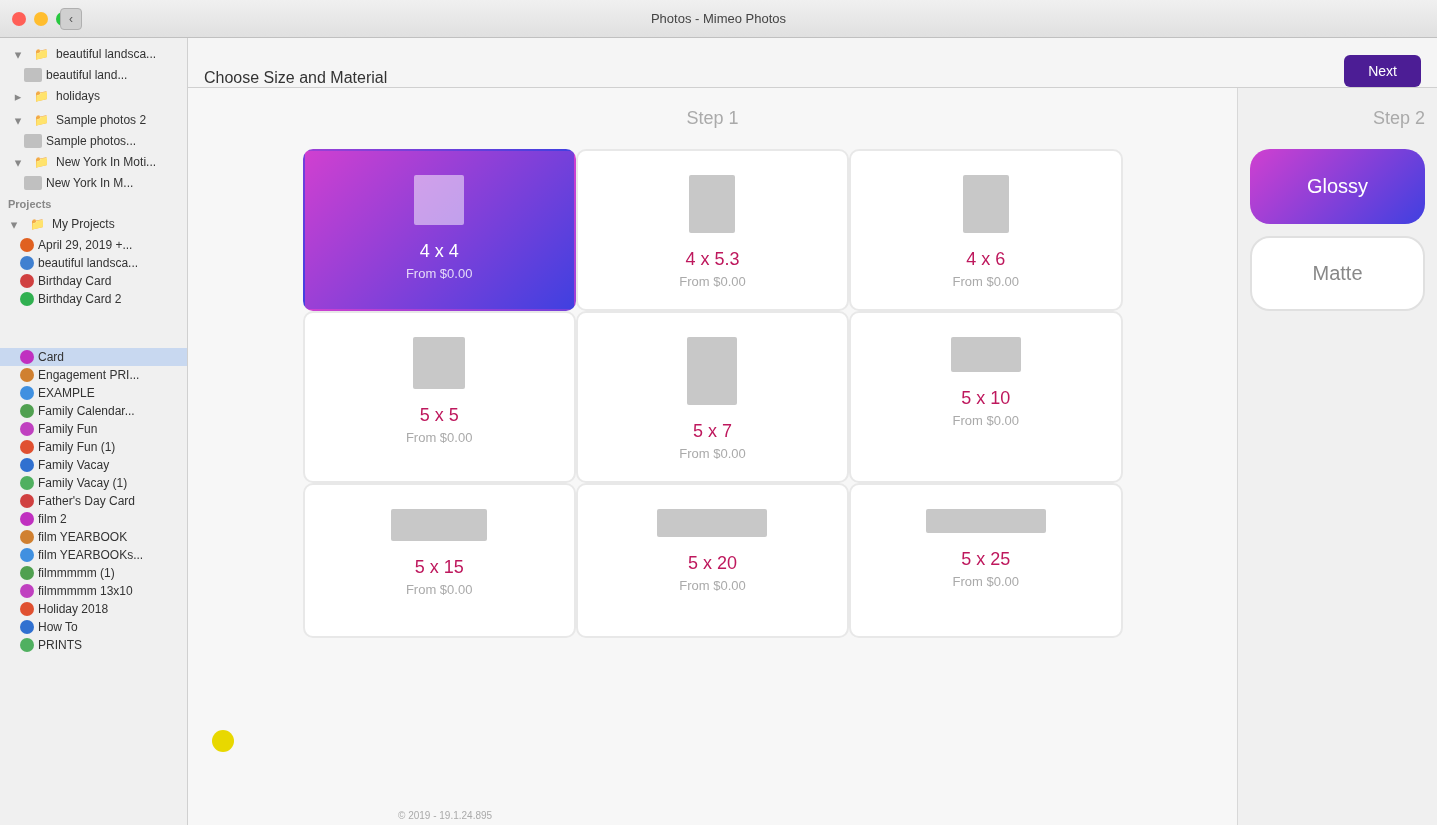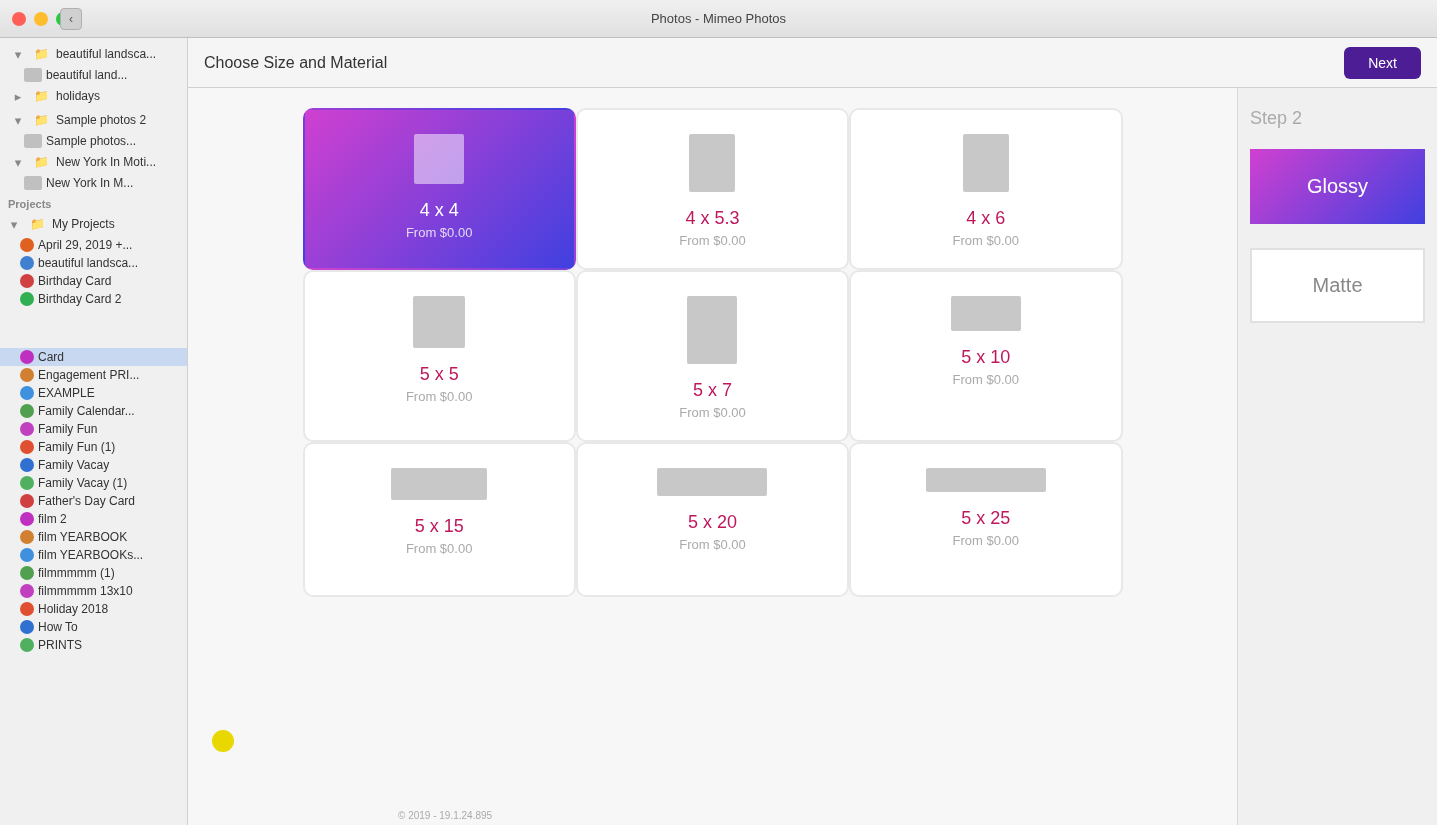--- a/index.html
+++ b/index.html
@@ -104,21 +104,21 @@
       color: #888;
       font-weight: 600;
     }
 
     
     .main-header {
       height: 50px;
       background: #f5f5f5;
       border-bottom: 1px solid #d0d0d0;
       display: flex;
-      align-items: center;
+      align-items: flex-end;
       padding: 0 16px;
       flex-shrink: 0;
     }
     .main-header-title {
       font-size: 16px;
       color: #333;
       font-weight: 500;
       flex: 1;
     }
     .next-button {
@@ -200,34 +200,34 @@
 
     
     .step2-panel {
       width: 200px;
       background: #f0f0f0;
       border-left: 1px solid #d8d8d8;
       padding: 20px 12px;
       flex-shrink: 0;
     }
     .step2-label {
-      text-align: left;
+      text-align: right;
       font-size: 18px;
       color: #aaa;
       margin-bottom: 20px;
       font-weight: 300;
     }
     .material-card {
-      border-radius: 0;
+      border-radius: 20px;
       padding: 20px;
       display: flex;
       align-items: center;
       justify-content: center;
       cursor: pointer;
-      margin-bottom: 24px;
+      margin-bottom: 12px;
       font-size: 20px;
       font-weight: 400;
       min-height: 75px;
     }
     .material-glossy {
       background: linear-gradient(135deg, #d040d0, #4040e0);
       color: white;
       border: none;
     }
     .material-matte {
@@ -435,20 +435,21 @@
   <div style="flex:1; display:flex; flex-direction:column; overflow:hidden; position:relative;">
 
     <div class="main-header">
       <span class="main-header-title">Choose Size and Material</span>
       <button class="next-button">Next</button>
     </div>
 
     <div class="main-content">
 
       <div class="step1-area">
+        <div class="step1-label">Step 1</div>
 
         <div class="size-grid">
 
           <div class="size-card selected">
             <div class="size-preview" style="width:50px;height:50px;"></div>
             <div class="size-name">4 x 4</div>
             <div class="size-price">From $0.00</div>
           </div>
 
           <div class="size-card">

